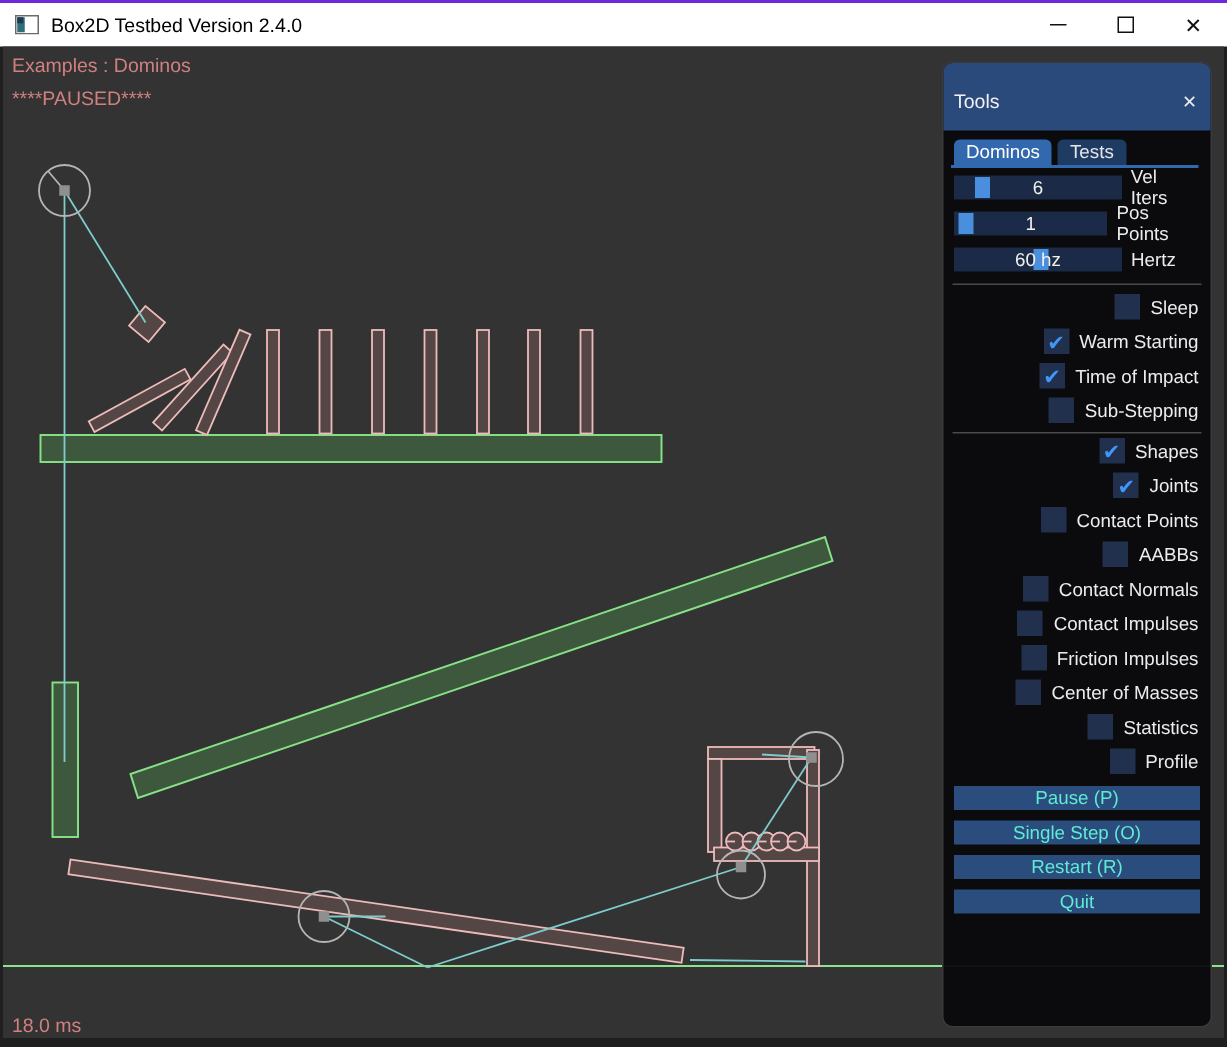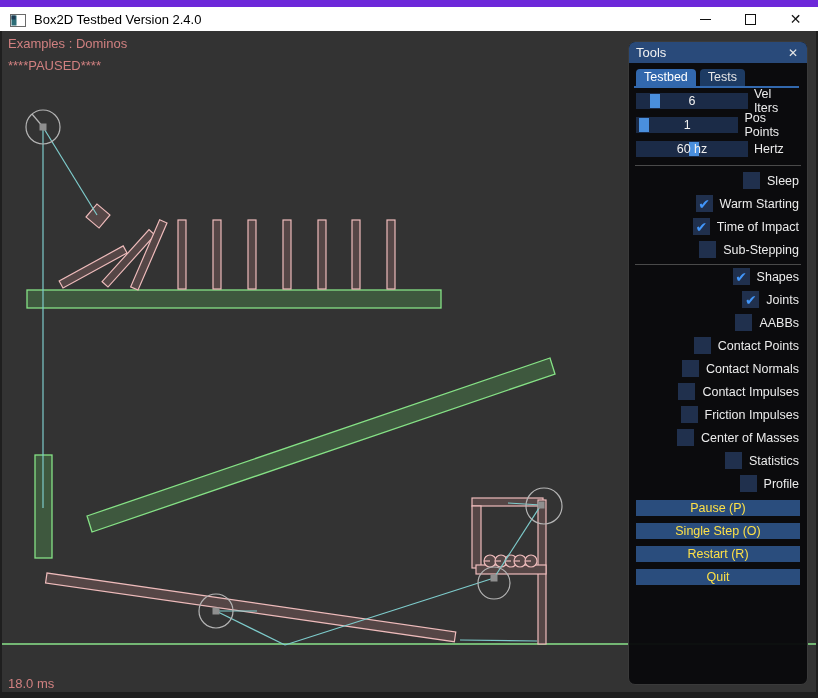--- a/index.html
+++ b/index.html
@@ -1,21 +1,21 @@
 <!DOCTYPE html>
 <html><head>
 <meta charset="utf-8">
 <style>
   html,body{margin:0;padding:0;width:818px;height:698px;overflow:hidden;background:#1f1f1f;
     font-family:"Liberation Sans","DejaVu Sans",sans-serif;}
   .window{position:relative;width:818px;height:698px;}
 
   
   .titlebar{position:absolute;left:0;top:0;width:818px;height:31px;background:#ffffff;
-    box-sizing:border-box;border-top:7px solid #6d28d9;display:flex;align-items:center;}
+    box-sizing:border-box;border-top:2px solid #6d28d9;display:flex;align-items:center;}
   .app-icon{margin-left:10px;width:16px;height:13px;display:inline-block;}
   .window-title{margin-left:8px;font-size:13px;color:#000;}
   .win-controls{margin-left:auto;display:flex;height:100%;}
   .win-btn{width:45px;height:100%;display:flex;align-items:center;justify-content:center;
     color:#111;font-size:13px;cursor:default;}
   .win-btn .minbar{width:11px;height:1px;background:#111;display:block;}
   .win-btn .maxbox{width:9px;height:9px;border:1px solid #111;display:block;}
   .win-btn .xglyph{font-size:14px;line-height:1;}
 
   
@@ -24,21 +24,21 @@
   .hud{position:absolute;font-size:13px;color:#d08080;white-space:pre;}
   .hud.examples{left:6px;top:5px;text-align:right;}
   .hud.paused{left:6px;top:27px;}
   .hud.ms{left:6px;top:645px;}
 
   
   .tools-panel{position:absolute;left:626px;top:10px;width:180px;height:644px;
     background:rgba(9,9,11,0.96);border:1px solid #3a3a3a;border-radius:7px;
     box-sizing:border-box;color:#ececec;font-size:13px;}
   .panel-titlebar{height:21px;background:#294a7a;border-radius:6px 6px 0 0;
-    display:flex;align-items:center;padding:0 7px;}
+    display:flex;align-items:flex-end;padding:12px 7px;}
   .panel-title{color:#f2f2f2;}
   .panel-close{margin-left:auto;color:#e8e8e8;font-size:12px;line-height:1;padding:1px 2px;}
   .panel-body{padding:6px 8px 0 7px;}
 
   .tabbar{display:flex;gap:4px;margin-bottom:0;}
   .tab{padding:2px 8px 2px 8px;height:13px;line-height:13px;border-radius:4px 4px 0 0;
     background:#1d3b63;color:#e6e6e6;font-size:12.5px;}
   .tab.is-checked{background:#3268ad;color:#fff;}
   .tab-underline{height:2px;background:#3268ad;margin:0 0 5px -2px;}
 
@@ -53,21 +53,21 @@
   .sep.tight{margin-top:1px;margin-bottom:3px;}
 
   .check-row{display:flex;align-items:center;height:17px;margin-bottom:6px;justify-content:flex-end;}
   .checkbox{width:17px;height:17px;background:#20304d;display:flex;align-items:center;
     justify-content:center;}
   .checkbox .tick{display:none;color:#4296f9;font-size:14px;font-weight:bold;line-height:1;}
   .checkbox.is-checked .tick{display:block;}
   .check-label{margin-left:7px;font-size:12.5px;}
 
   .buttons{margin-top:8px;}
-  .panel-button{width:164px;height:16px;margin-bottom:7px;background:#2a4d7d;color:#fde047;
+  .panel-button{width:164px;height:16px;margin-bottom:7px;background:#2a4d7d;color:#5eead4;
     text-align:center;line-height:16px;font-size:12.5px;}
 </style>
 </head>
 <body>
 
 <div class="window">
 
   <div class="titlebar">
     <span class="app-icon">
       <svg width="16" height="13" viewBox="0 0 16 13">
@@ -180,21 +180,21 @@
     <div class="hud ms">18.0 ms</div>
 
     <div class="tools-panel">
       <div class="panel-titlebar">
         <span class="panel-title">Tools</span>
         <span class="panel-close">✕</span>
       </div>
       <div class="panel-body">
 
         <div class="tabbar">
-          <div class="tab is-checked">Testbed</div>
+          <div class="tab is-checked">Dominos</div>
           <div class="tab">Tests</div>
         </div>
         <div class="tab-underline"></div>
 
         <div class="slider-row">
           <div class="slider-frame">
             <span class="slider-grab" style="left:14px"></span>
             <span class="slider-value">6</span>
           </div>
           <span class="slider-label">Vel Iters</span>
@@ -246,25 +246,25 @@
           <span class="check-label">Shapes</span>
         </div>
         <div class="check-row">
           <span class="checkbox is-checked">
               <span class="tick">✔</span>
             </span>
           <span class="check-label">Joints</span>
         </div>
         <div class="check-row">
           <span class="checkbox"></span>
+          <span class="check-label">Contact Points</span>
+        </div>
+        <div class="check-row">
+          <span class="checkbox"></span>
           <span class="check-label">AABBs</span>
-        </div>
-        <div class="check-row">
-          <span class="checkbox"></span>
-          <span class="check-label">Contact Points</span>
         </div>
         <div class="check-row">
           <span class="checkbox"></span>
           <span class="check-label">Contact Normals</span>
         </div>
         <div class="check-row">
           <span class="checkbox"></span>
           <span class="check-label">Contact Impulses</span>
         </div>
         <div class="check-row">

